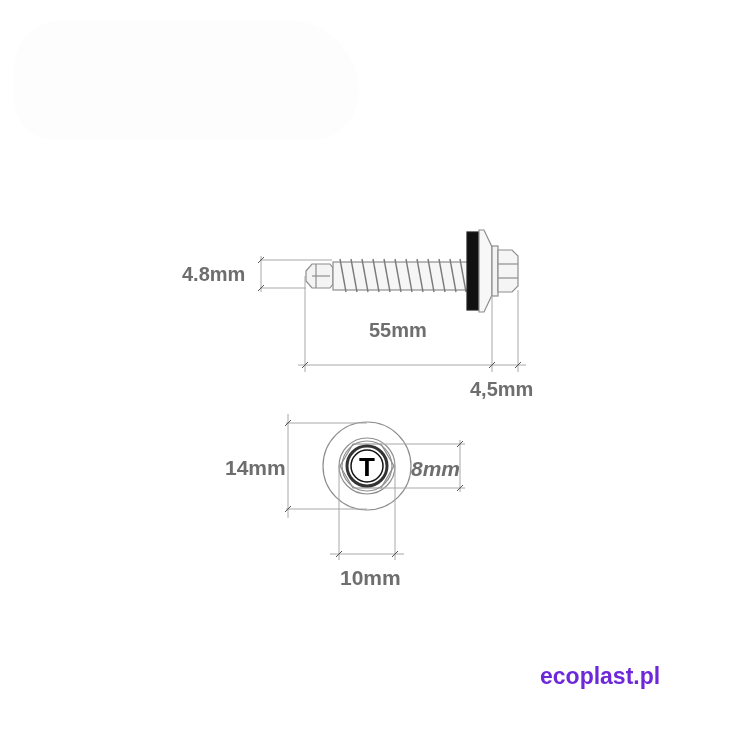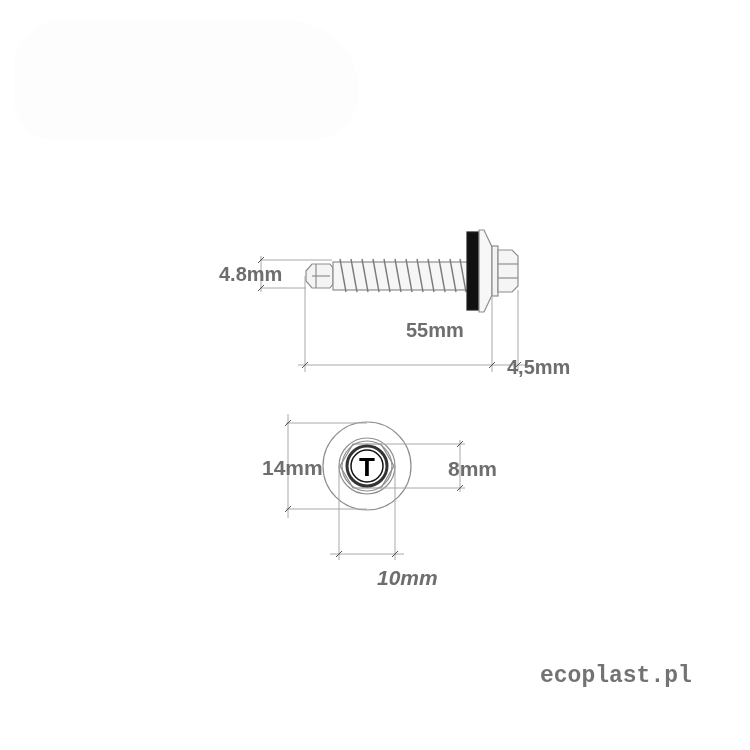--- a/index.html
+++ b/index.html
@@ -1,22 +1,22 @@
 <!DOCTYPE html>
 <html><head>
 <meta charset="utf-8">
 <style>
   html, body { margin: 0; padding: 0; background: #ffffff; }
   body { width: 750px; height: 750px; position: relative; overflow: hidden; font-family: "Liberation Sans", sans-serif; }
   .smudge { position: absolute; left: 14px; top: 20px; width: 345px; height: 120px; background: #fdfdfd; border-radius: 60px 90px 60px 50px; }
   svg.drawing { position: absolute; left: 0; top: 0; }
-  .lbl { position: absolute; color: #6e6e6e; font-weight: bold; white-space: nowrap; line-height: 1; margin-left: 37px; }
+  .lbl { position: absolute; color: #6e6e6e; font-weight: bold; white-space: nowrap; line-height: 1; }
   .lbl-big { font-size: 20px; }
   .lbl-small { font-size: 21px; }
-  .brand { position: absolute; left: 540px; top: 663px; font-size: 23px; font-weight: bold; color: #737373; font-family: Liberation Mono, monospace; }
+  .brand { position: absolute; left: 540px; top: 663px; font-size: 23px; font-weight: bold; color: #6d28d9; font-family: Liberation Sans, sans-serif; }
 </style>
 </head>
 <body>
 
 <div class="smudge"></div>
 
 <svg class="drawing" width="750" height="750" viewBox="0 0 750 750">
 
   <g stroke="#8e8e8e" fill="none" stroke-width="1.2">
 
@@ -96,19 +96,19 @@
     <line x1="339" y1="466" x2="339" y2="560"></line>
     <line x1="395" y1="466" x2="395" y2="560"></line>
     <line x1="330" y1="554" x2="404" y2="554"></line>
     <line x1="336" y1="557" x2="342" y2="551" stroke="#555"></line>
     <line x1="392" y1="557" x2="398" y2="551" stroke="#555"></line>
   </g>
 </svg>
 
 <div class="lbl lbl-big" style="left:182px; top:264px;">4.8mm</div>
 <div class="lbl lbl-big" style="left:369px; top:320px;">55mm</div>
-<div class="lbl lbl-big" style="left:470px; top:357px;">4,5mm</div>
+<div class="lbl lbl-big" style="left:470px; top:379px;">4,5mm</div>
 
 <div class="lbl lbl-small" style="left:225px; top:457px;">14mm</div>
-<div class="lbl lbl-small" style="left:411px; top:458px;">8mm</div>
-<div class="lbl lbl-small" style="left:340px; top:567px;font-style:italic;">10mm</div>
+<div class="lbl lbl-small" style="left:411px; top:458px;font-style:italic;">8mm</div>
+<div class="lbl lbl-small" style="left:340px; top:567px;">10mm</div>
 
 <div class="brand">ecoplast.pl</div>
 
 </body></html>

